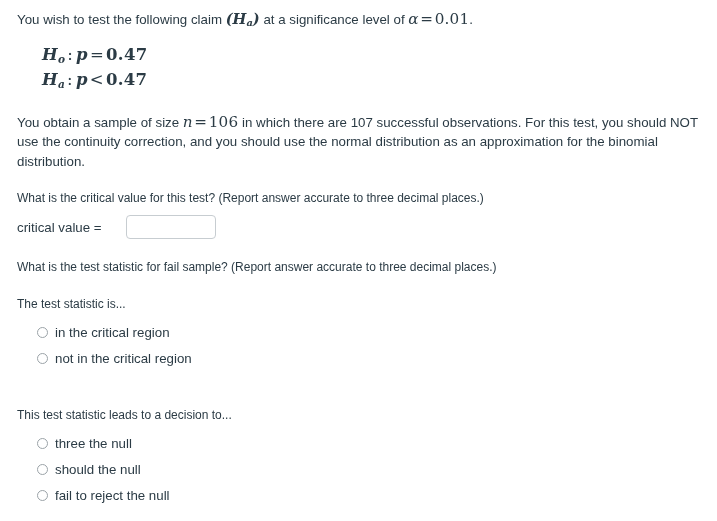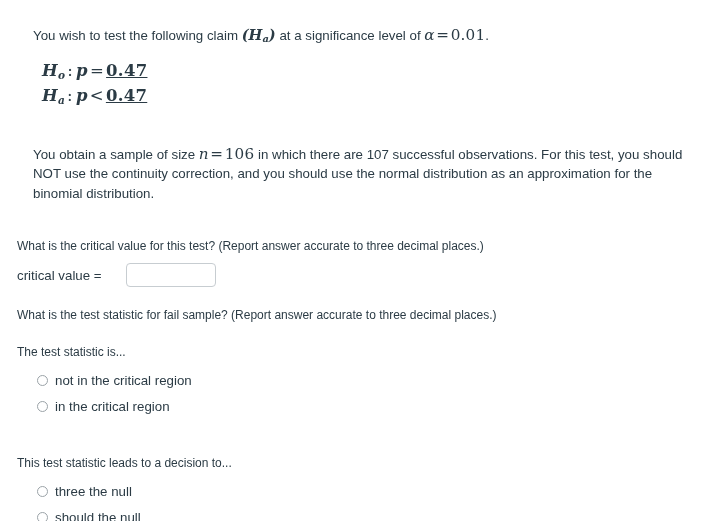--- a/index.html
+++ b/index.html
@@ -21,21 +21,21 @@
     position: absolute;
     left: 17px;
     top: 9px;
     width: 700px;
   }
 
   .para {
     font-size: 13.3px;
     line-height: 19.5px;
     color: #2b3b45;
-    margin: 16px;
+    margin: 0;
   }
 
   .intro { margin-bottom: 0; }
 
   
   .math {
     font-family: "DejaVu Serif", "Liberation Serif", serif;
     font-style: italic;
     font-size: 15.2px;
     letter-spacing: 0.2px;
@@ -78,21 +78,20 @@
     vertical-align: -0.24em;
   }
   .hyp-line .rel {
     font-style: normal;
     font-weight: normal;
     padding: 0 2px;
   }
   .hyp-line .val {
     font-style: normal;
     font-weight: bold;
-    text-decoration: underline;
   }
   .hyp-line .colon {
     font-style: normal;
     font-weight: normal;
     padding: 0 3px 0 2px;
   }
 
   .block-gap-1 { height: 18px; }
   .block-gap-2 { height: 18px; }
   .block-gap-3 { height: 19px; }
@@ -185,25 +184,25 @@
   <div class="block-gap-3"></div>
 
   <div class="q-head">What is the test statistic for fail sample? (Report answer accurate to three decimal places.)</div>
 
   <div class="block-gap-4"></div>
 
   <div class="q-head">The test statistic is...</div>
   <div class="radio-group">
     <div class="radio-row">
       <span class="radio-circle"></span>
+      <span class="radio-label">in the critical region</span>
+    </div>
+    <div class="radio-row">
+      <span class="radio-circle"></span>
       <span class="radio-label">not in the critical region</span>
-    </div>
-    <div class="radio-row">
-      <span class="radio-circle"></span>
-      <span class="radio-label">in the critical region</span>
     </div>
   </div>
 
   <div class="block-gap-5"></div>
 
   <div class="q-head">This test statistic leads to a decision to...</div>
   <div class="radio-group">
     <div class="radio-row">
       <span class="radio-circle"></span>
       <span class="radio-label">three the null</span>

